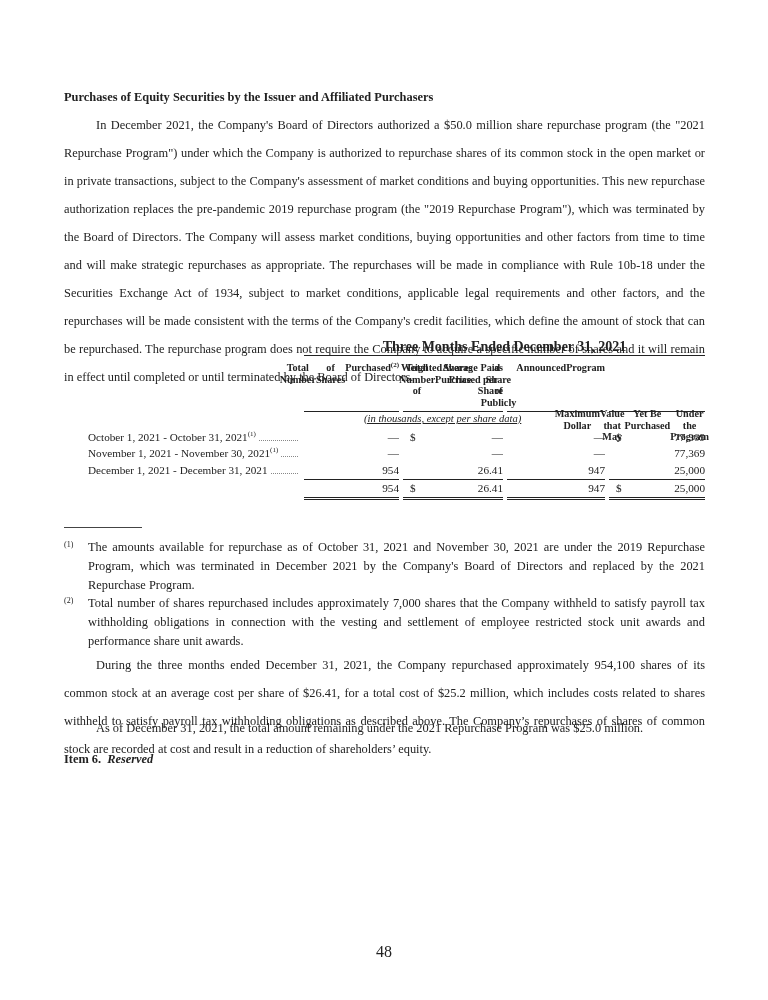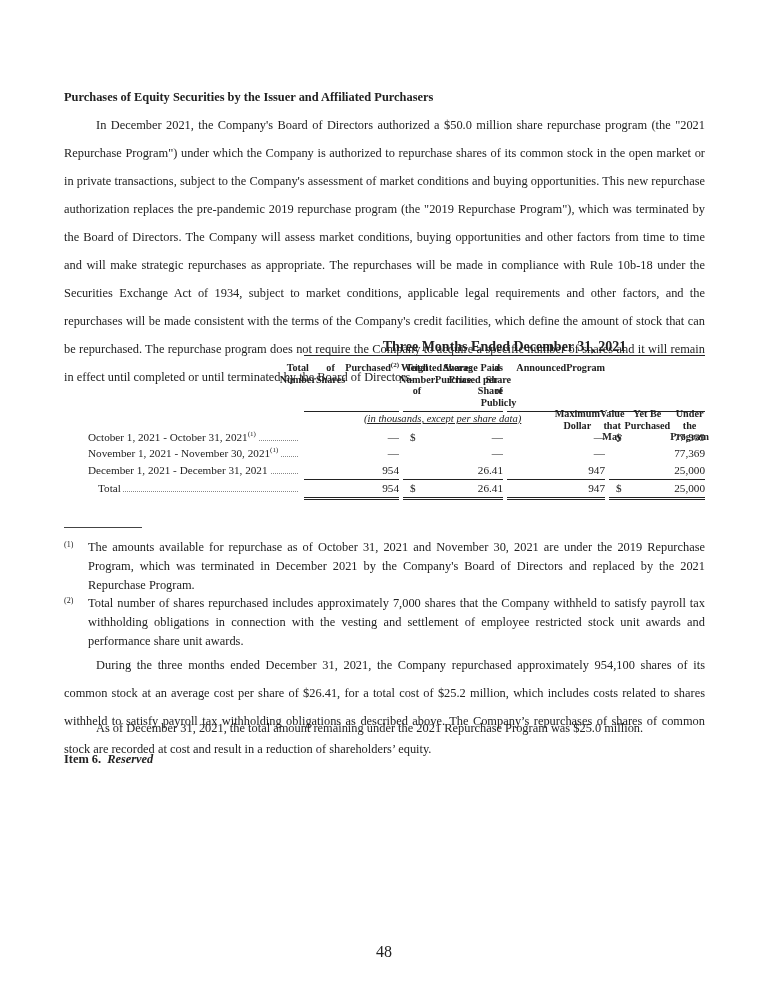--- a/index.html
+++ b/index.html
@@ -114,21 +114,20 @@
       <div class="dollar" style="left:552px;"></div>
       <div class="cell" style="left:545px;width:96px;">25,000</div>
     </div>
 
     <div class="sep-line" style="left:240px;width:95px;top:139px;"></div>
     <div class="sep-line" style="left:339px;width:100px;top:139px;"></div>
     <div class="sep-line" style="left:443px;width:98px;top:139px;"></div>
     <div class="sep-line" style="left:545px;width:96px;top:139px;"></div>
 
     <div class="row" style="top:140px;">
-      <div class="rowlabel" style="padding-left:10px;width:224px;"><span class="dots" style="left:10px;"></span><span class="lbl"><span>Total</span></span></div>
       <div class="cell" style="left:240px;width:95px;">954</div>
       <div class="dollar" style="left:346px;">$</div>
       <div class="cell" style="left:339px;width:100px;">26.41</div>
       <div class="cell" style="left:443px;width:98px;">947</div>
       <div class="dollar" style="left:552px;">$</div>
       <div class="cell" style="left:545px;width:96px;">25,000</div>
     </div>
 
     <div class="dbl-line" style="left:240px;width:95px;top:157px;"></div>
     <div class="dbl-line" style="left:339px;width:100px;top:157px;"></div>

